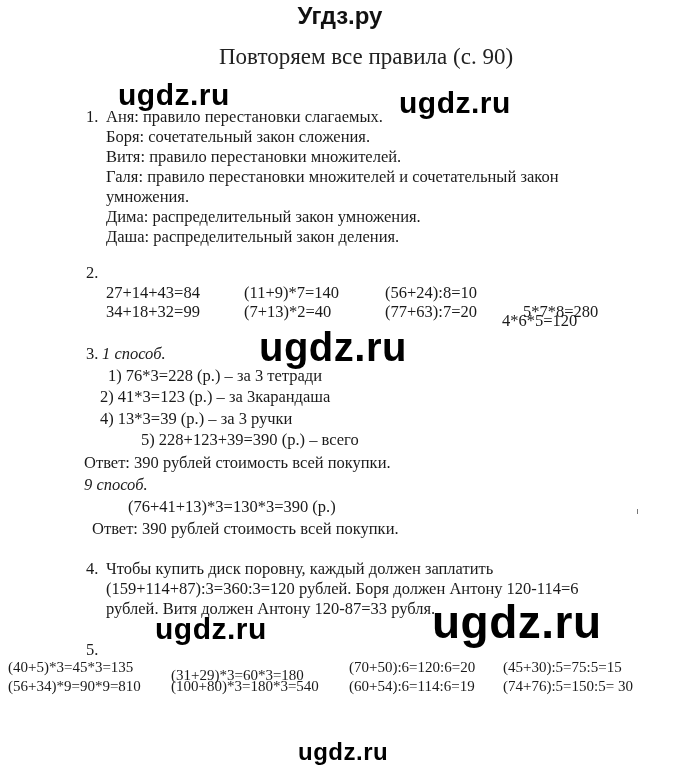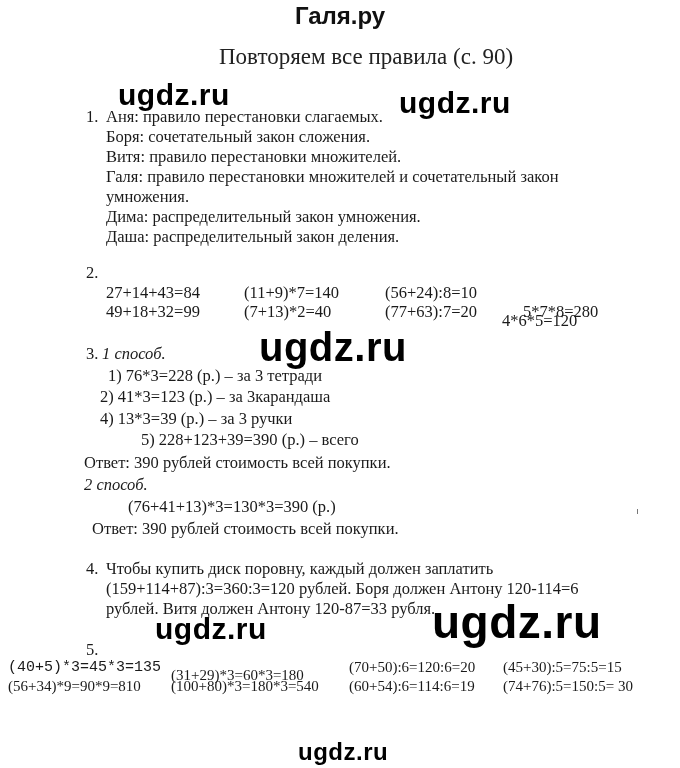--- a/index.html
+++ b/index.html
@@ -7,21 +7,21 @@
   .site-title { position:absolute; left:0; width:680px; top:2px; text-align:center; font-family:"Liberation Sans", sans-serif; font-weight:bold; font-size:24px; color:#111; }
   .page-title { position:absolute; left:219px; top:44px; font-size:23px; color:#222; white-space:nowrap;text-align:right; }
   .wm { position:absolute; font-family:"Liberation Sans", sans-serif; font-weight:bold; color:#000; white-space:nowrap; letter-spacing:0.5px; }
   .t { position:absolute; font-size:16.5px; white-space:nowrap; color:#1a1a1a; line-height:19px; }
   .it { font-style:italic; }
   .tick { position:absolute; left:637px; top:509px; width:1px; height:5px; background:#777; }
 </style>
 </head>
 <body>
 
-<div class="site-title">Галя.ру</div>
+<div class="site-title">Угдз.ру</div>
 <div class="page-title">Повторяем все правила (с. 90)</div>
 
 <div class="wm" style="left:118px;top:78px;font-size:30px;">ugdz.ru</div>
 <div class="wm" style="left:399px;top:86px;font-size:30px;">ugdz.ru</div>
 <div class="wm" style="left:259px;top:325px;font-size:40px;">ugdz.ru</div>
 <div class="wm" style="left:155px;top:612px;font-size:30px;">ugdz.ru</div>
 <div class="wm" style="left:432px;top:595px;font-size:46px;">ugdz.ru</div>
 <div class="wm" style="left:298px;top:738px;font-size:24px;">ugdz.ru</div>
 
 <div>
@@ -34,50 +34,50 @@
   <div class="t" style="left:106px;top:207px;">Дима: распределительный закон умножения.</div>
   <div class="t" style="left:106px;top:227px;">Даша: распределительный закон деления.</div>
 </div>
 
 <div>
   <div class="t" style="left:86px;top:263px;">2.</div>
   <div class="t" style="left:106px;top:283px;">27+14+43=84</div>
   <div class="t" style="left:244px;top:283px;">(11+9)*7=140</div>
   <div class="t" style="left:385px;top:283px;">(56+24):8=10</div>
   <div class="t" style="left:502px;top:283px;margin-top:28px;">4*6*5=120</div>
-  <div class="t" style="left:106px;top:302px;">49+18+32=99</div>
+  <div class="t" style="left:106px;top:302px;">34+18+32=99</div>
   <div class="t" style="left:244px;top:302px;text-align:center;">(7+13)*2=40</div>
   <div class="t" style="left:385px;top:302px;">(77+63):7=20</div>
   <div class="t" style="left:523px;top:302px;">5*7*8=280</div>
 </div>
 
 <div>
   <div class="t" style="left:86px;top:344px;">3.</div>
   <div class="t it" style="left:102px;top:344px;">1 способ.</div>
   <div class="t" style="left:108px;top:366px;">1) 76*3=228 (р.) – за 3 тетради</div>
   <div class="t" style="left:100px;top:387px;">2) 41*3=123 (р.) – за 3карандаша</div>
   <div class="t" style="left:100px;top:409px;">4) 13*3=39 (р.) – за 3 ручки</div>
   <div class="t" style="left:100px;top:430px;margin-left:41px;">5) 228+123+39=390 (р.) – всего</div>
   <div class="t" style="left:84px;top:453px;">Ответ: 390 рублей стоимость всей покупки.</div>
-  <div class="t it" style="left:84px;top:475px;">2 способ.</div>
+  <div class="t it" style="left:84px;top:475px;">9 способ.</div>
   <div class="t" style="left:128px;top:497px;">(76+41+13)*3=130*3=390 (р.)</div>
   <div class="t" style="left:92px;top:519px;">Ответ: 390 рублей стоимость всей покупки.</div>
   <div class="tick"></div>
 </div>
 
 <div>
   <div class="t" style="left:86px;top:559px;">4.</div>
   <div class="t" style="left:106px;top:559px;font-family:Liberation Serif, serif;">Чтобы купить диск поровну, каждый должен заплатить</div>
   <div class="t" style="left:106px;top:579px;">(159+114+87):3=360:3=120 рублей. Боря должен Антону 120-114=6</div>
   <div class="t" style="left:106px;top:599px;">рублей. Витя должен Антону 120-87=33 рубля.</div>
 </div>
 
 <div>
   <div class="t" style="left:86px;top:640px;">5.</div>
-  <div class="t" style="left:8px;top:658px;font-size:15px;font-family:Liberation Mono, monospace;">(40+5)*3=45*3=135</div>
+  <div class="t" style="left:8px;top:658px;font-size:15px;">(40+5)*3=45*3=135</div>
   <div class="t" style="left:171px;top:658px;font-size:15px;margin-top:8px;">(31+29)*3=60*3=180</div>
   <div class="t" style="left:349px;top:658px;font-size:15px;">(70+50):6=120:6=20</div>
   <div class="t" style="left:503px;top:658px;font-size:15px;">(45+30):5=75:5=15</div>
   <div class="t" style="left:8px;top:677px;font-size:15px;">(56+34)*9=90*9=810</div>
   <div class="t" style="left:171px;top:677px;font-size:15px;">(100+80)*3=180*3=540</div>
   <div class="t" style="left:349px;top:677px;font-size:15px;">(60+54):6=114:6=19</div>
   <div class="t" style="left:503px;top:677px;font-size:15px;">(74+76):5=150:5= 30</div>
 </div>
 
 </body></html>

